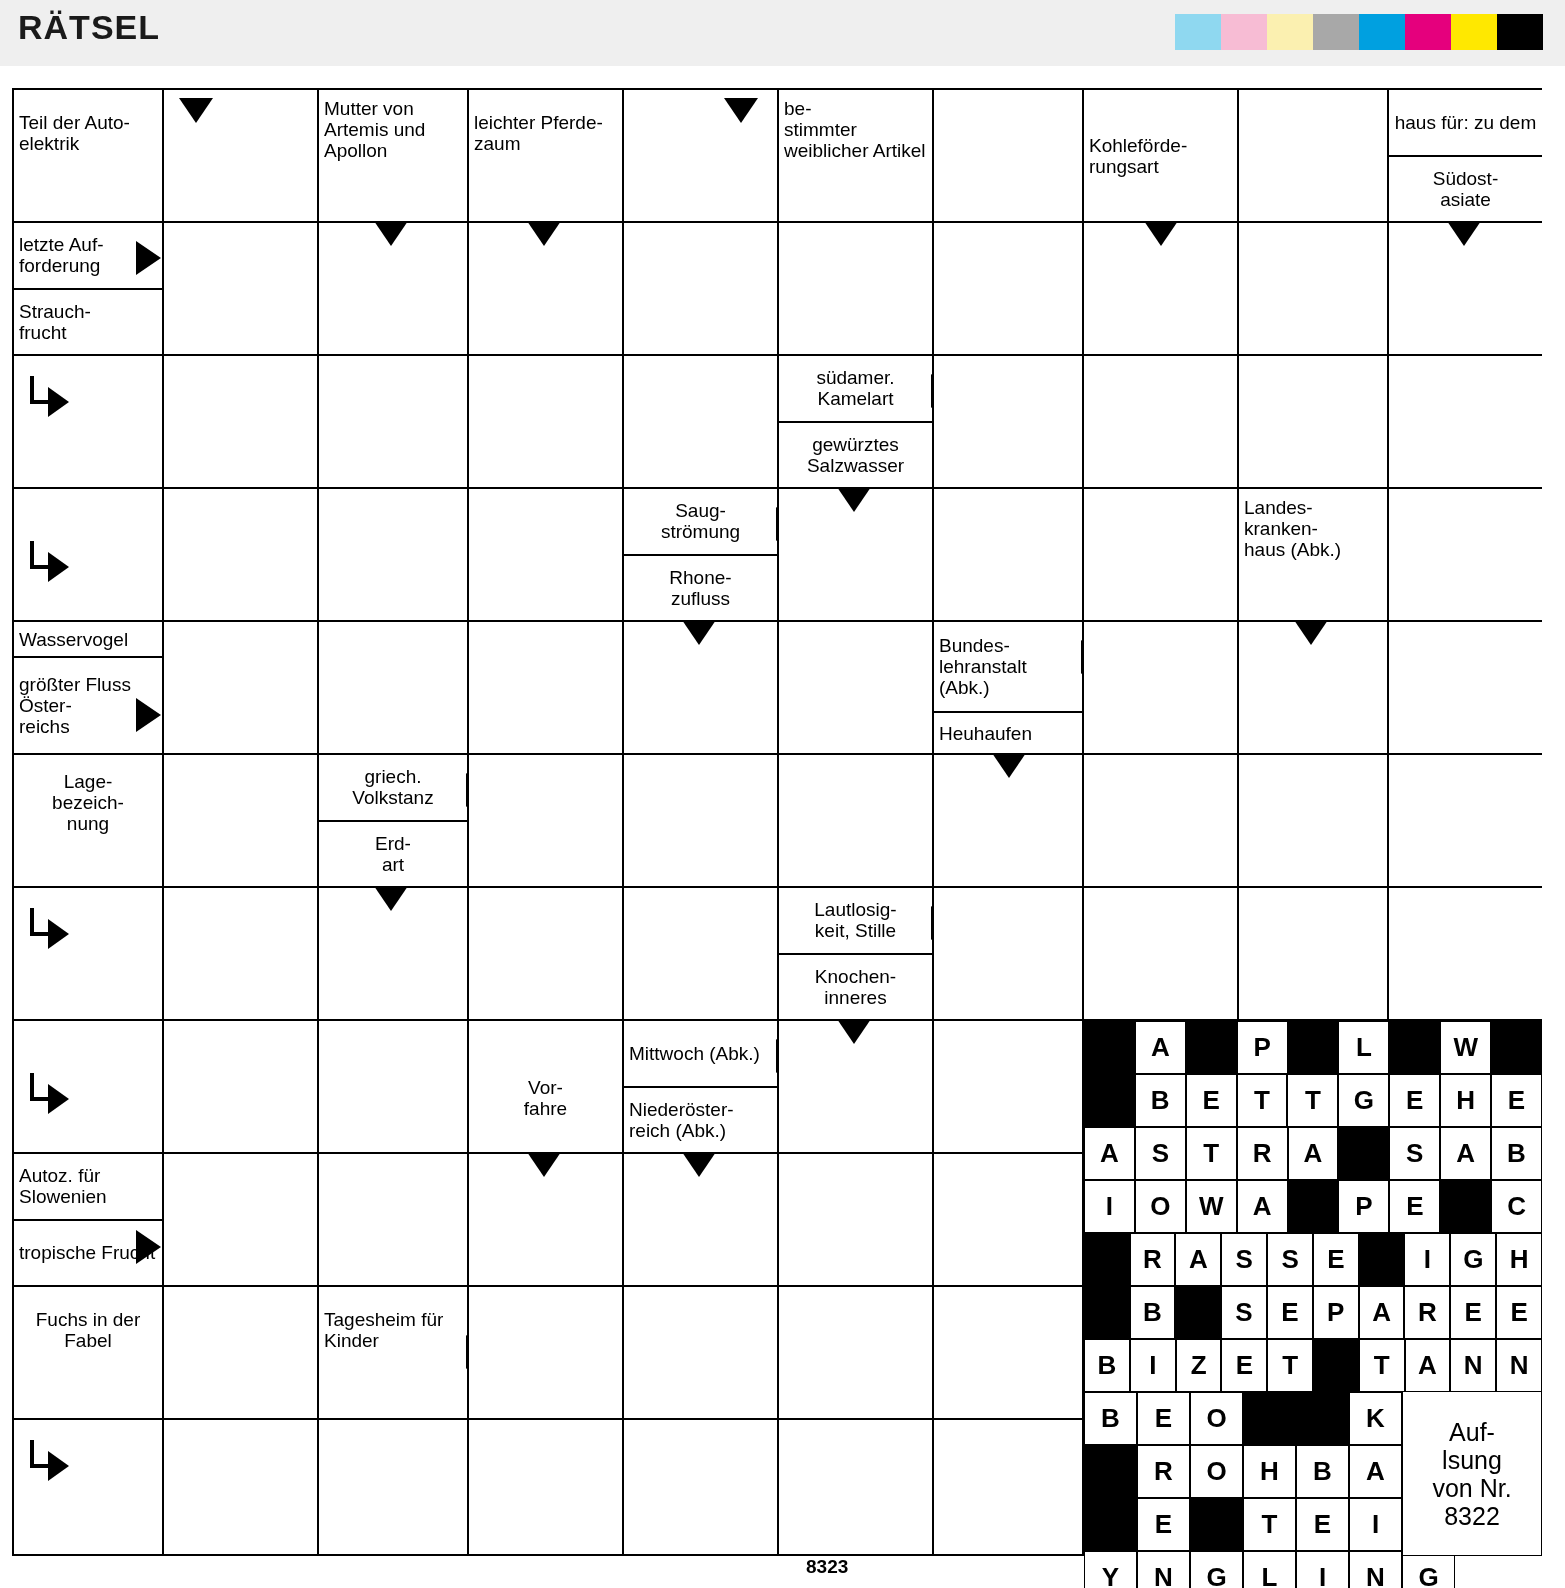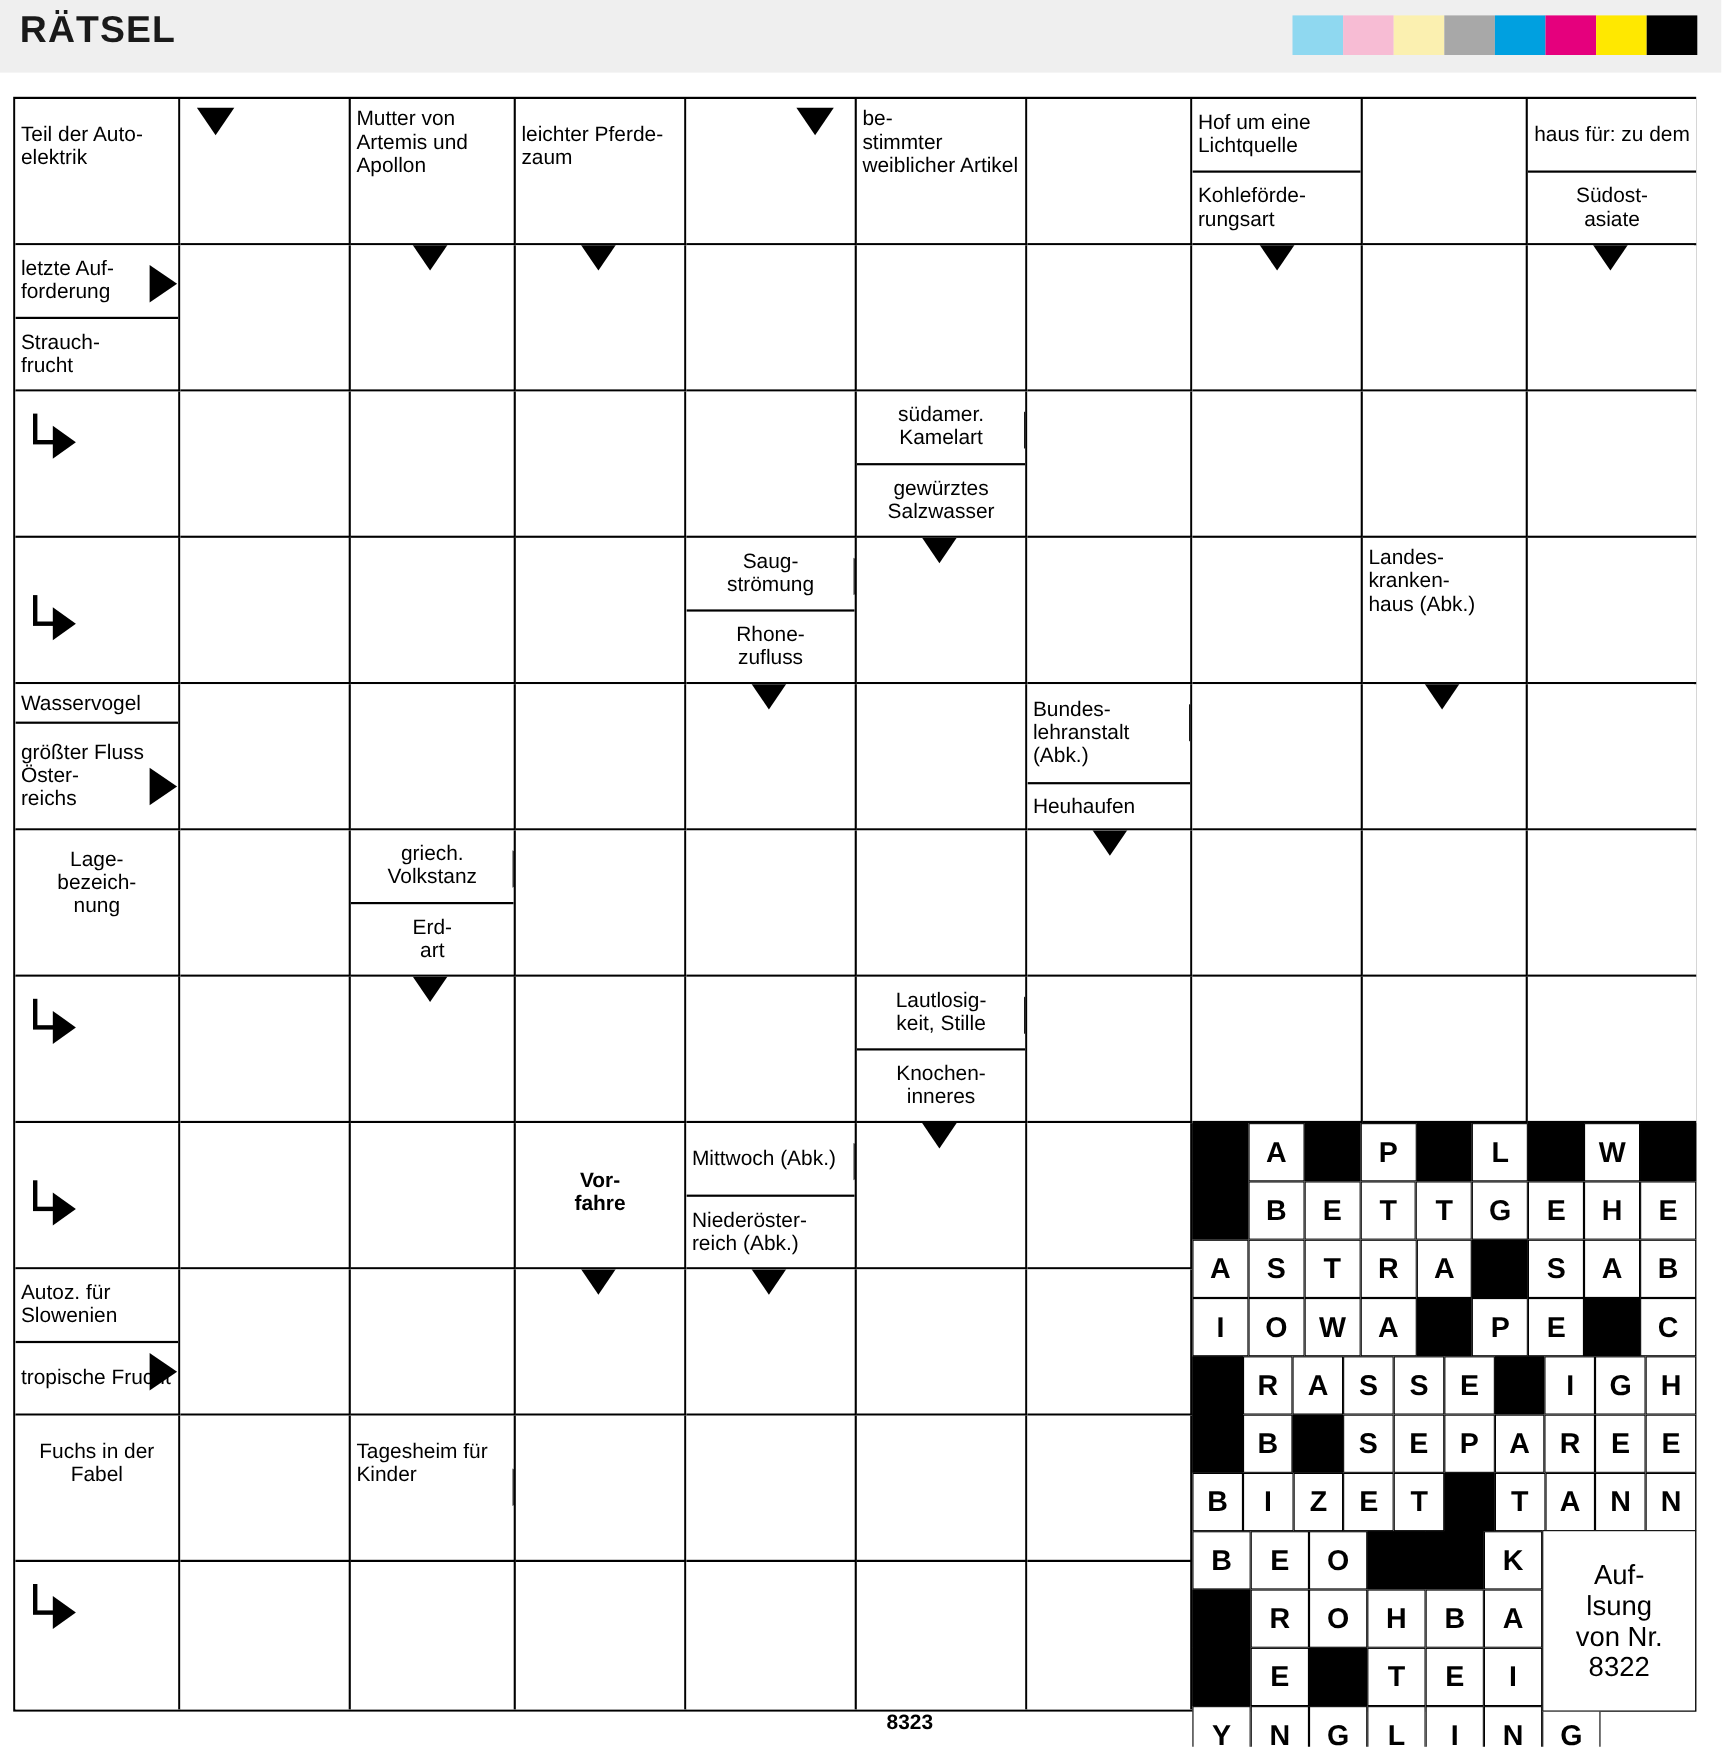--- a/index.html
+++ b/index.html
@@ -172,23 +172,20 @@
   </div>
   <div class="cell" style="left:765px;top:0;width:155px;height:133px;">
     <div class="clue" style="white-space:pre-line;padding-top:8px;">be-
 stimmter weiblicher Artikel</div>
   </div>
   <div class="cell" style="left:920px;top:0;width:150px;height:133px;">
     <div class="hook-down" style="left:92px;top:8px;"></div>
   </div>
   <div class="cell" style="left:1070px;top:0;width:155px;height:133px;">
     <div class="clue-box">
-      <div class="clue-seg has-border">
-        <span class="clue">Hof um eine Lichtquelle</span>
-      </div>
       <div class="clue-seg">
         <span class="clue" style="white-space:pre-line;">Kohleförde-
 rungsart</span>
       </div>
     </div>
   </div>
   <div class="cell" style="left:1225px;top:0;width:150px;height:133px;">
     <div class="hook-down" style="left:92px;top:8px;"></div>
   </div>
   <div class="cell" style="left:1375px;top:0;width:153px;height:133px;border-right:none;">
@@ -395,21 +392,21 @@
   <div class="cell" style="left:0;top:931px;width:150px;height:133px;">
     <div class="corner-arrow tl" style="left:14px;top:58px;">
       <div class="stem-v"></div>
           <div class="stem-h"></div>
           <div class="head"></div>
     </div>
   </div>
   <div class="cell" style="left:150px;top:931px;width:155px;height:133px;"></div>
   <div class="cell" style="left:305px;top:931px;width:150px;height:133px;"></div>
   <div class="cell" style="left:455px;top:931px;width:155px;height:133px;">
-    <div class="clue center" style="white-space:pre-line;padding-top:42px;font-weight:bold;">Vor-
+    <div class="clue center" style="white-space:pre-line;padding-top:56px;">Vor-
 fahre</div>
   </div>
   <div class="cell" style="left:610px;top:931px;width:155px;height:133px;">
     <div class="clue-box">
       <div class="clue-seg has-border">
         <span class="clue" style="white-space:pre-line;">Mittwoch (Abk.)</span>
       </div>
       <div class="clue-seg">
         <span class="clue" style="white-space:pre-line;">Niederöster-
 reich (Abk.)</span>

